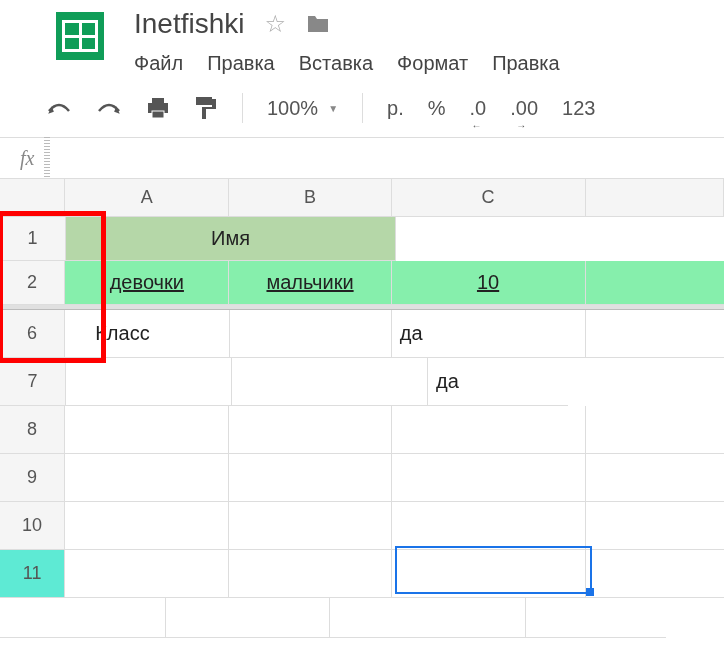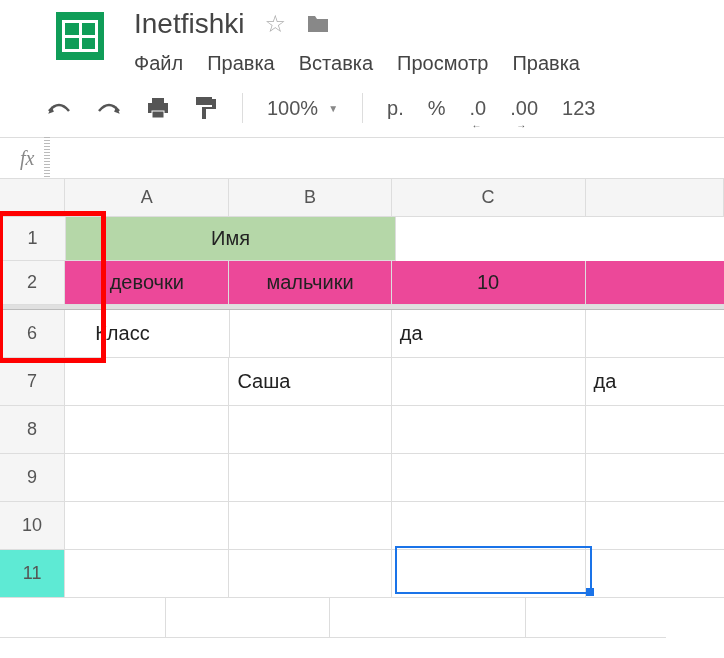--- a/index.html
+++ b/index.html
@@ -38,21 +38,21 @@
   .col-b { width: 164px; }
   .col-c { width: 196px; }
   .col-d { width: 140px; }
   
   .row { display: flex; }
   .row-h { width: 66px; min-height: 40px; background: #f5f5f5; border-right: 1px solid #ddd; border-bottom: 1px solid #ddd; display: flex; align-items: center; justify-content: center; font-size: 18px; color: #555; }
   .cell { border-right: 1px solid #ddd; border-bottom: 1px solid #ddd; display: flex; align-items: center; padding: 0 8px; font-size: 20px; color: #222; }
   .cell.center { justify-content: center; }
   
   .merged-header { background: #b5d7a8; }
-  .subheader { background: #ec4899; }
+  .subheader { background: #86efac; text-decoration: underline; }
   
   .selected-cell { position: absolute; border: 2px solid #1a73e8; background: transparent; pointer-events: none; }
   .cell-handle { position: absolute; width: 8px; height: 8px; background: #1a73e8; right: -4px; bottom: -4px; }
   
   .highlight-box { position: absolute; border: 5px solid #f00; pointer-events: none; }
   
   svg { display: block; }
 </style>
 </head>
 <body>
@@ -68,21 +68,21 @@
       <span class="folder">
         <svg width="24" height="20" viewBox="0 0 24 20">
             <path fill="#888" d="M2 2h7l2 3h11v13H2z"></path>
           </svg>
       </span>
     </div>
     <div class="menubar">
       <span>Файл</span>
       <span>Правка</span>
       <span>Вставка</span>
-      <span>Просмотр</span>
+      <span>Формат</span>
       <span>Правка</span>
     </div>
   </div>
 </div>
 
 <div class="toolbar">
   <span class="tb-btn">
     <svg width="26" height="18" viewBox="0 0 26 18">
         <path fill="none" stroke="#555" stroke-width="2.5" d="M3 12 Q 13 0 23 12"></path>
         <path fill="#555" d="M1 14 L7 8 L7 14 Z" transform="rotate(-20 4 11)"></path>
@@ -154,21 +154,20 @@
     <div class="row-h">6</div>
     <div class="cell col-a" style="padding-left:30px">Класс</div>
     <div class="cell col-b"></div>
     <div class="cell col-c">да</div>
     <div class="cell col-d" style="border-right:none"></div>
   </div>
 
   <div class="row" style="height:48px">
     <div class="row-h">7</div>
     <div class="cell col-a"></div>
-    <div class="cell col-b">Саша</div>
     <div class="cell col-c"></div>
     <div class="cell col-d" style="border-right:none">да</div>
   </div>
 
   <div class="row" style="height:48px">
     <div class="row-h">8</div>
     <div class="cell col-a"></div>
     <div class="cell col-b"></div>
     <div class="cell col-c"></div>
     <div class="cell col-d" style="border-right:none"></div>

